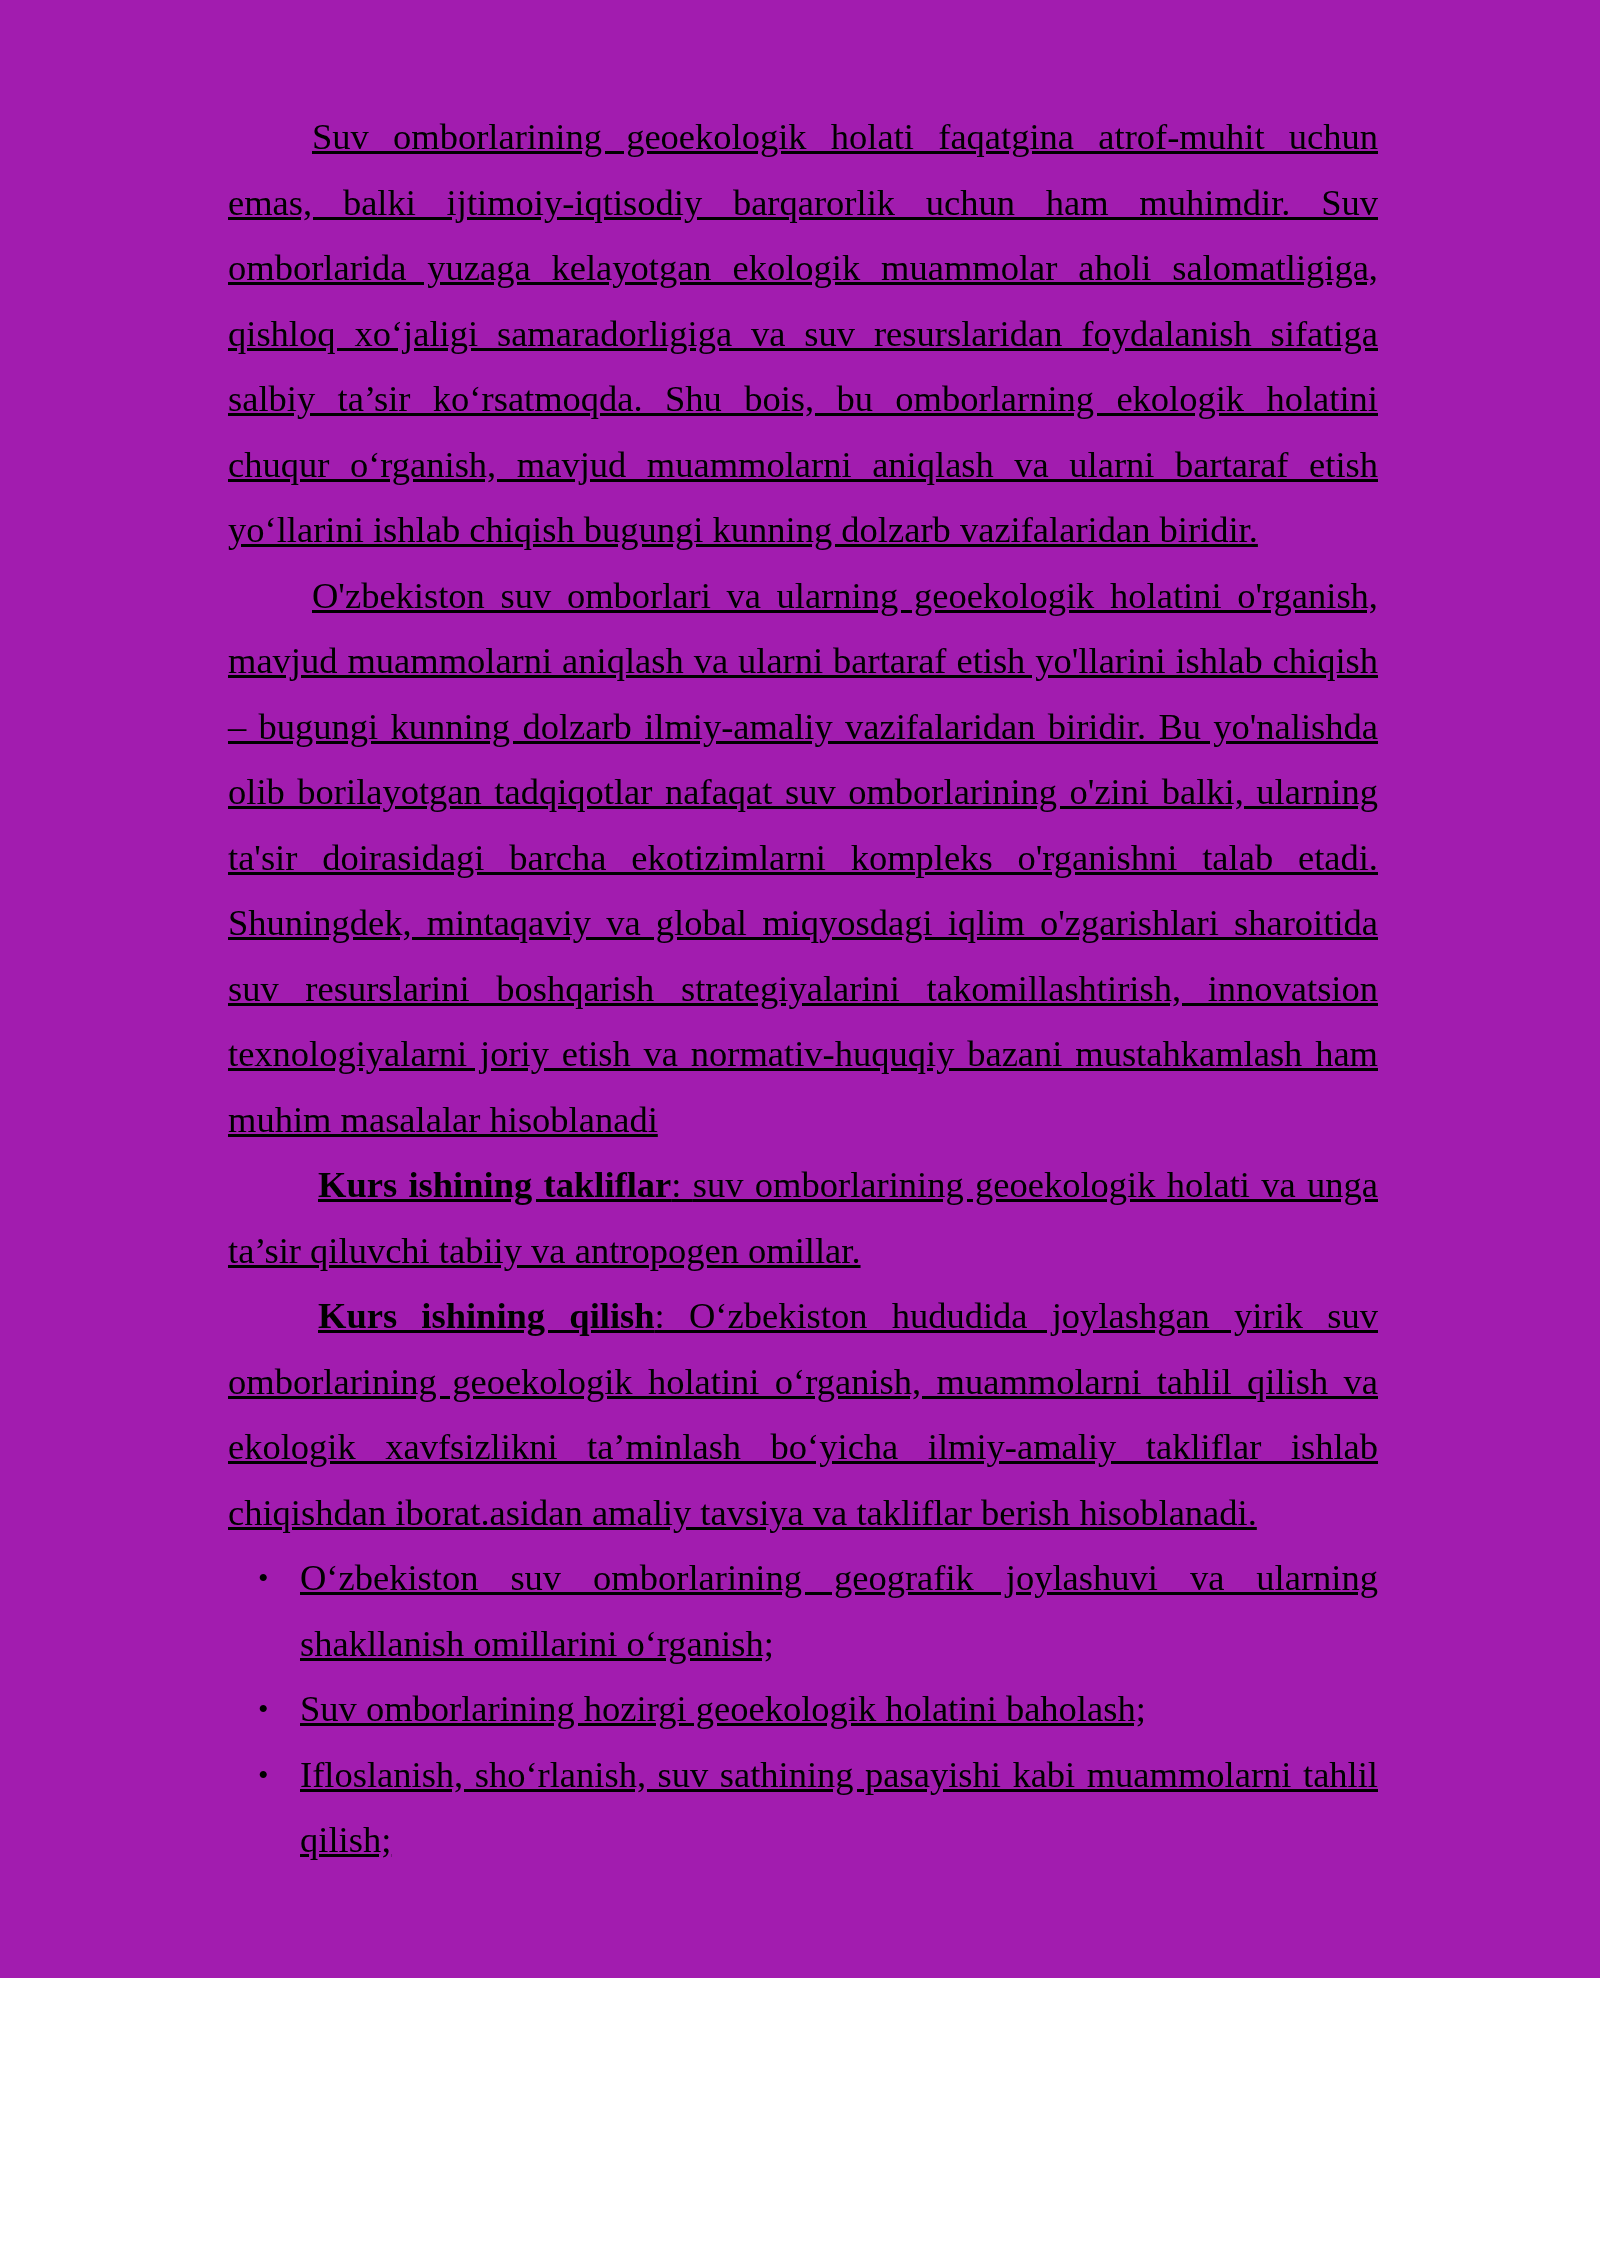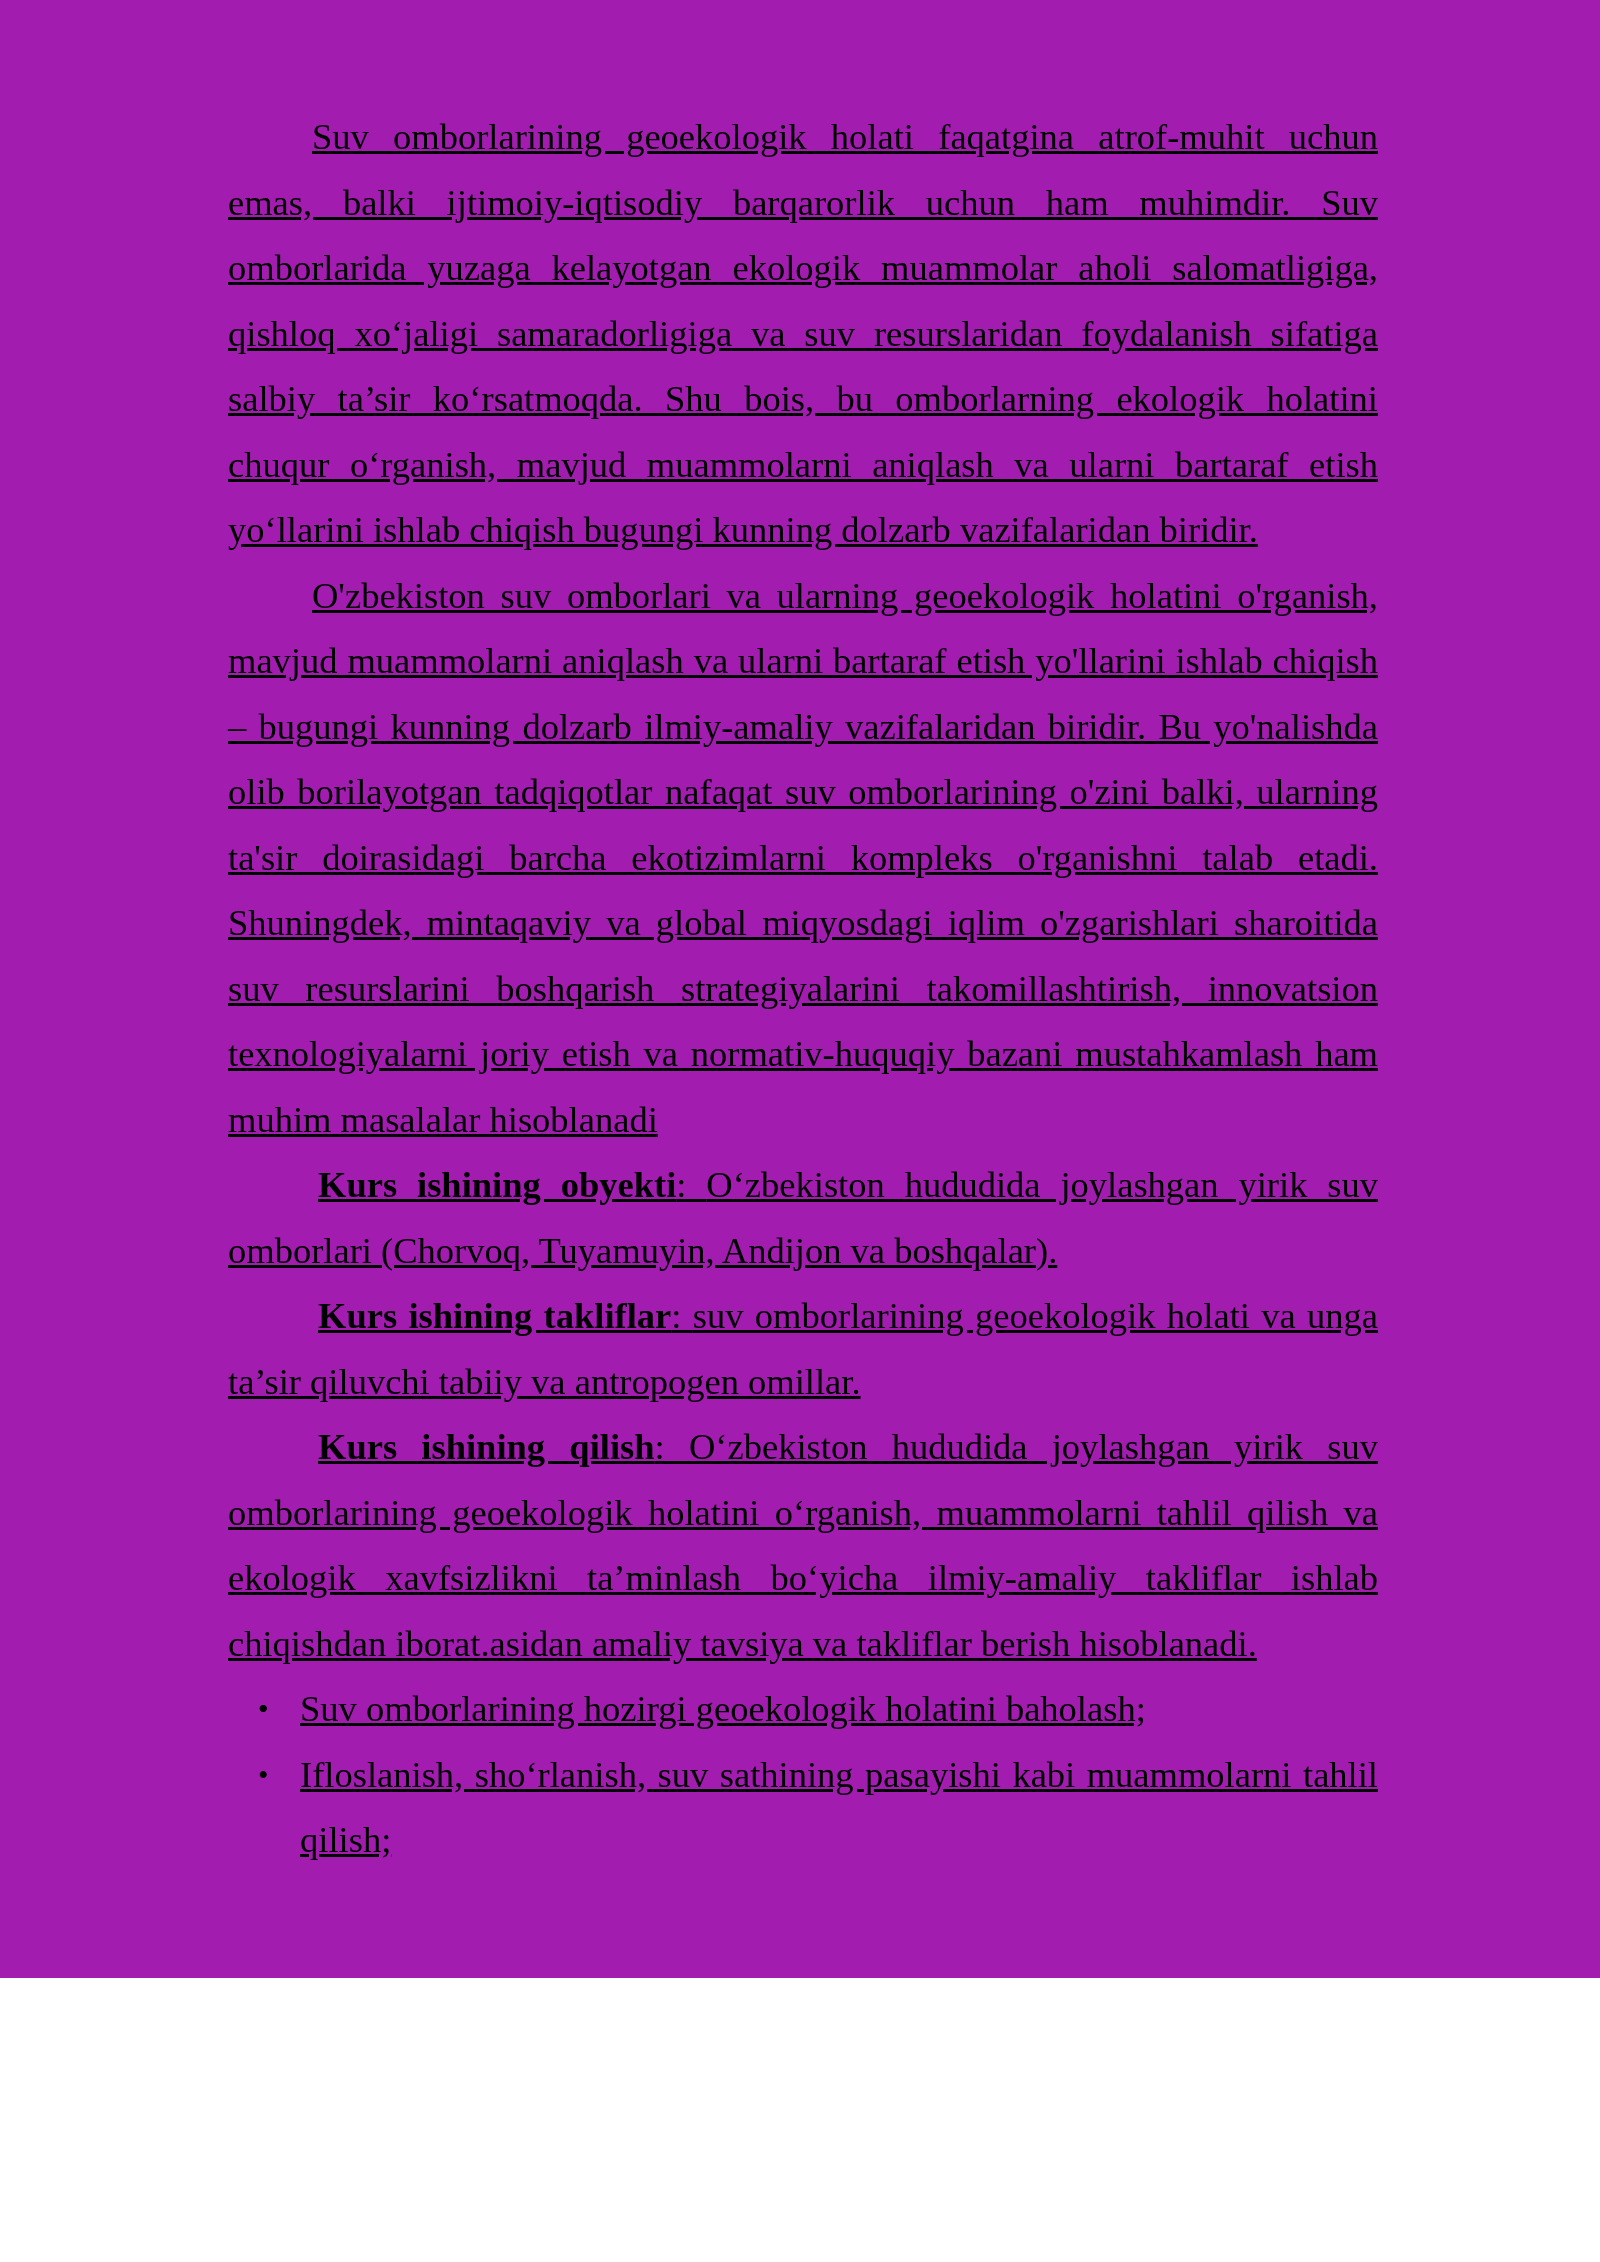--- a/index.html
+++ b/index.html
@@ -82,29 +82,28 @@
 <body>
 
 <div class="page">
 
   <div class="doc-body">
 
     <p class="para">Suv omborlarining geoekologik holati faqatgina atrof-muhit uchun emas, balki ijtimoiy-iqtisodiy barqarorlik uchun ham muhimdir. Suv omborlarida yuzaga kelayotgan ekologik muammolar aholi salomatligiga, qishloq xo‘jaligi samaradorligiga va suv resurslaridan foydalanish sifatiga salbiy ta’sir ko‘rsatmoqda. Shu bois, bu omborlarning ekologik holatini chuqur o‘rganish, mavjud muammolarni aniqlash va ularni bartaraf etish yo‘llarini ishlab chiqish bugungi kunning dolzarb vazifalaridan biridir.</p>
 
     <p class="para">O'zbekiston suv omborlari va ularning geoekologik holatini o'rganish, mavjud muammolarni aniqlash va ularni bartaraf etish yo'llarini ishlab chiqish – bugungi kunning dolzarb ilmiy-amaliy vazifalaridan biridir. Bu yo'nalishda olib borilayotgan tadqiqotlar nafaqat suv omborlarining o'zini balki, ularning ta'sir doirasidagi barcha ekotizimlarni kompleks o'rganishni talab etadi. Shuningdek, mintaqaviy va global miqyosdagi iqlim o'zgarishlari sharoitida suv resurslarini boshqarish strategiyalarini takomillashtirish, innovatsion texnologiyalarni joriy etish va normativ-huquqiy bazani mustahkamlash ham muhim masalalar hisoblanadi</p>
 
-    <p class="heading-para"><span class="b">Kurs ishining obyekti</span><span>: </span><span>O‘zbekiston hududida joylashgan yirik suv omborlari (Chorvoq, Tuyamuyin, Andijon va boshqalar).</span></p>
 
     <p class="heading-para"><span class="b">Kurs ishining takliflar</span><span>: </span><span>suv omborlarining geoekologik holati va unga ta’sir qiluvchi tabiiy va antropogen omillar.</span></p>
 
     <p class="heading-para"><span class="b">Kurs ishining qilish</span><span>: </span><span>O‘zbekiston hududida joylashgan yirik suv omborlarining geoekologik holatini o‘rganish, muammolarni tahlil qilish va ekologik xavfsizlikni ta’minlash bo‘yicha ilmiy-amaliy takliflar ishlab chiqishdan iborat.asidan amaliy tavsiya va takliflar berish hisoblanadi.</span></p>
 
 
     <ul class="task-list">
-      <li><span class="bullet">•</span></li>
+      <li><span class="bullet">•</span><span>O‘zbekiston suv omborlarining geografik joylashuvi va ularning shakllanish omillarini o‘rganish;</span></li>
       <li><span class="bullet">•</span><span>Suv omborlarining hozirgi geoekologik holatini baholash;</span></li>
       <li><span class="bullet">•</span><span>Ifloslanish, sho‘rlanish, suv sathining pasayishi kabi muammolarni tahlil qilish;</span></li>
     </ul>
 
   </div>
 
   <div class="page-number">4</div>
 
 </div>
 

